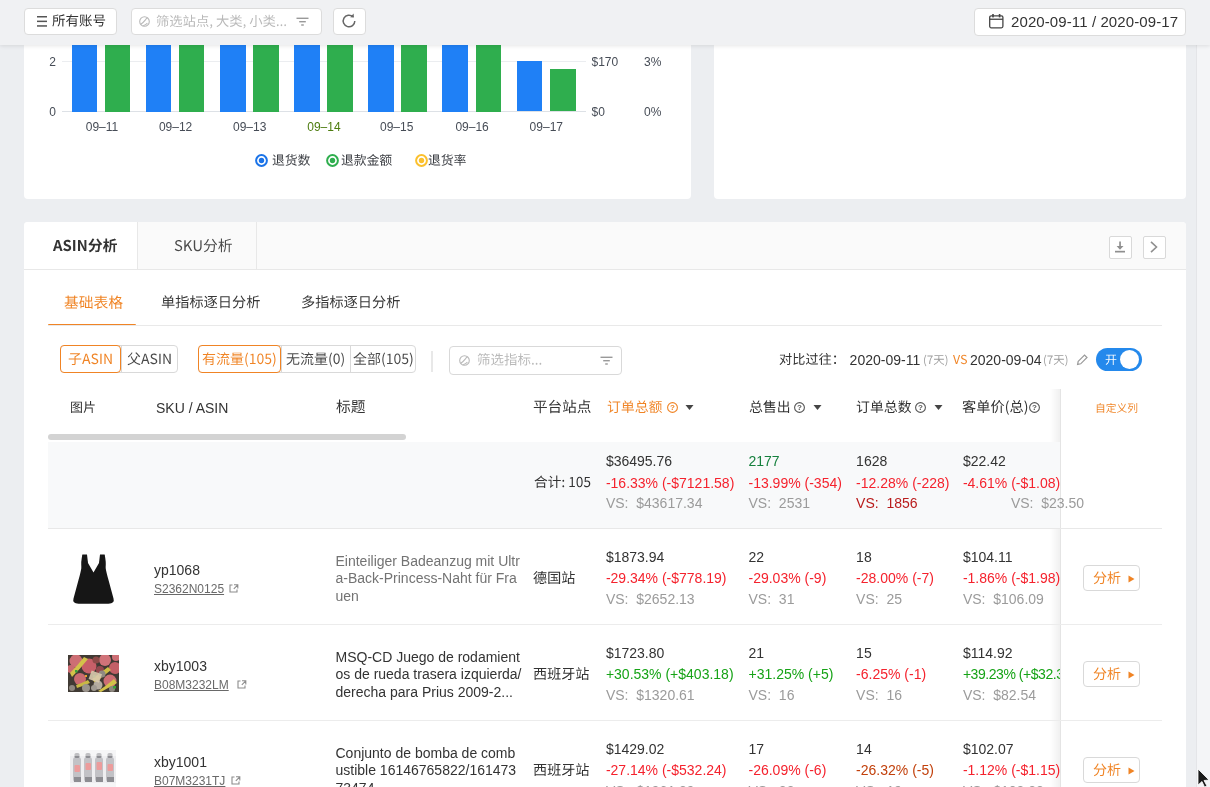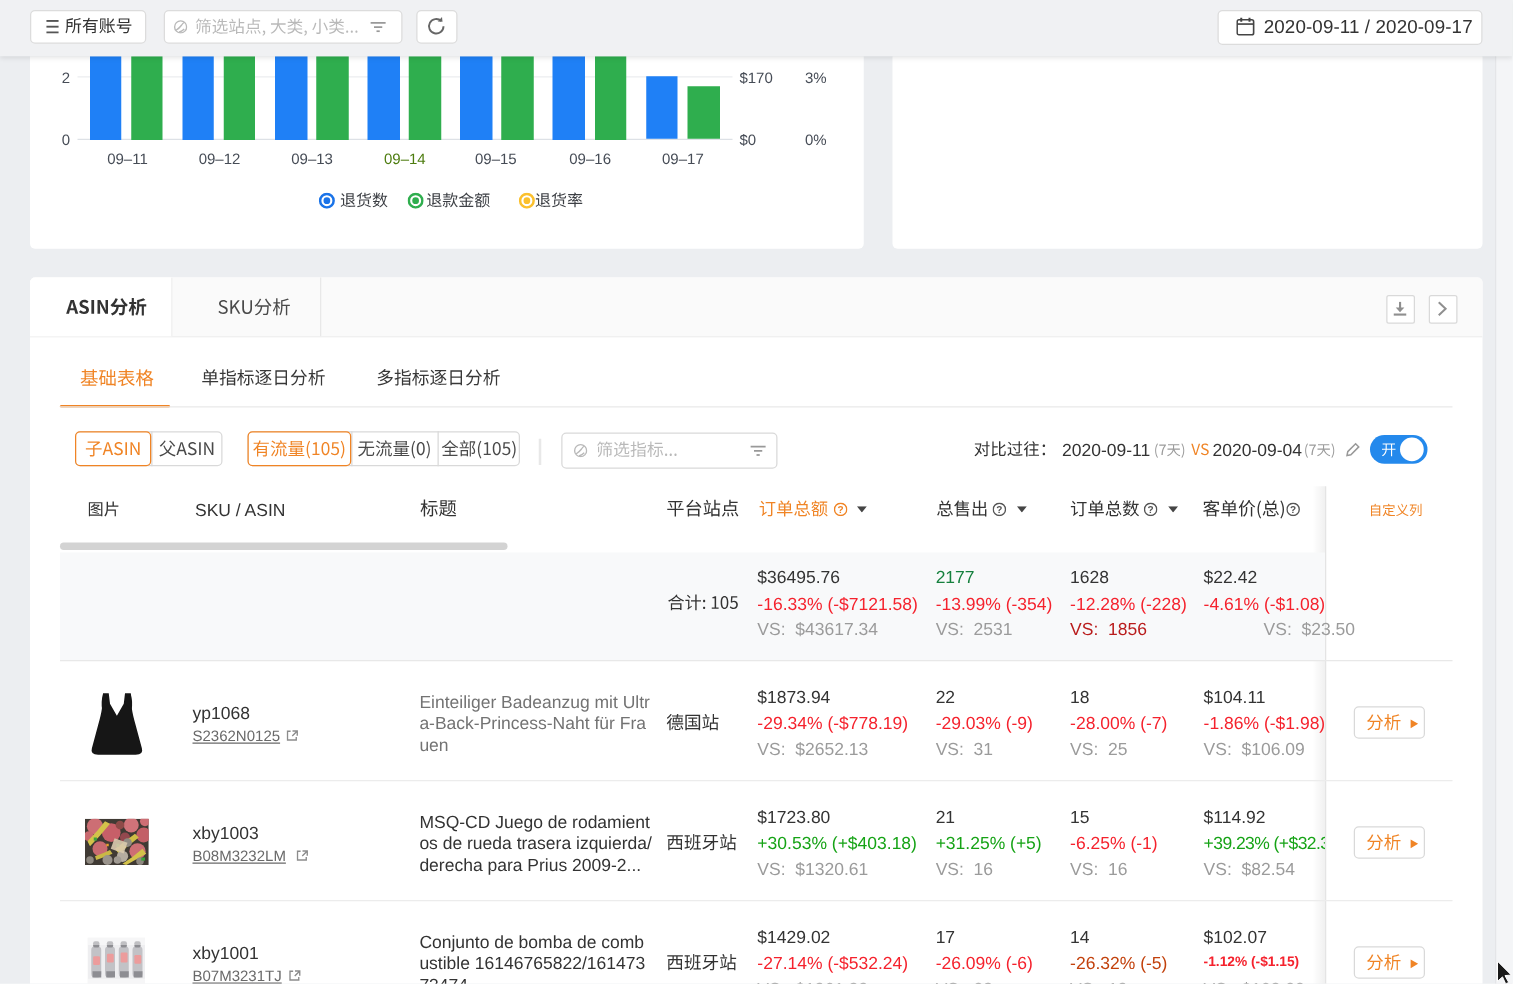--- a/index.html
+++ b/index.html
@@ -455,21 +455,21 @@
 <div style="position:absolute;left:605.9px;top:740.0px;height:18px;line-height:18px;font-size:14px;color:#333333;font-weight:400;white-space:pre;">$1429.02</div>
 <div style="position:absolute;left:605.9px;top:761.0px;height:18px;line-height:18px;font-size:14px;color:#f5222d;font-weight:400;white-space:pre;">-27.14% (-$532.24)</div>
 <div style="position:absolute;left:605.9px;top:782.0px;height:18px;line-height:18px;font-size:14px;color:#9b9b9b;font-weight:400;white-space:pre;">VS:  $1961.39</div>
 <div style="position:absolute;left:748.5px;top:740.0px;height:18px;line-height:18px;font-size:14px;color:#333333;font-weight:400;white-space:pre;">17</div>
 <div style="position:absolute;left:748.5px;top:761.0px;height:18px;line-height:18px;font-size:14px;color:#f5222d;font-weight:400;white-space:pre;">-26.09% (-6)</div>
 <div style="position:absolute;left:748.5px;top:782.0px;height:18px;line-height:18px;font-size:14px;color:#9b9b9b;font-weight:400;white-space:pre;">VS:  23</div>
 <div style="position:absolute;left:856.1px;top:740.0px;height:18px;line-height:18px;font-size:14px;color:#333333;font-weight:400;white-space:pre;">14</div>
 <div style="position:absolute;left:856.1px;top:761.0px;height:18px;line-height:18px;font-size:14px;color:#c2410c;font-weight:400;white-space:pre;">-26.32% (-5)</div>
 <div style="position:absolute;left:856.1px;top:782.0px;height:18px;line-height:18px;font-size:14px;color:#9b9b9b;font-weight:400;white-space:pre;">VS:  19</div>
 <div style="position:absolute;left:962.9px;top:740.0px;height:18px;line-height:18px;font-size:14px;color:#333333;font-weight:400;white-space:pre;">$102.07</div>
-<div style="position:absolute;left:962.9px;top:761.0px;height:18px;line-height:18px;font-size:11px;color:#f5222d;font-weight:700;white-space:pre;">-1.12% (-$1.15)</div>
+<div style="position:absolute;left:962.9px;top:761.0px;height:18px;line-height:18px;font-size:14px;color:#f5222d;font-weight:400;white-space:pre;">-1.12% (-$1.15)</div>
 <div style="position:absolute;left:962.9px;top:782.0px;height:18px;line-height:18px;font-size:14px;color:#9b9b9b;font-weight:400;white-space:pre;">VS:  $103.22</div>
 <div style="position:absolute;left:1082.7px;top:757.3px;width:57.8px;height:25.4px;background:#fff;border:1px solid #d9d9d9;border-radius:4px;box-sizing:border-box"></div>
 <div style="position:absolute;left:1093.0px;top:760.8px;">
       <svg width="29" height="18" viewBox="0 -14.00 29 18" style="display:block;overflow:visible">
         <path d="M9.4 -11.5 8.5 -11.1C9.5 -9 11.1 -6.8 12.6 -5.5C12.8 -5.8 13.2 -6.2 13.5 -6.4C12 -7.5 10.3 -9.6 9.4 -11.5ZM4.5 -11.5C3.7 -9.3 2.3 -7.4 0.6 -6.2C0.9 -6 1.3 -5.6 1.5 -5.4C1.9 -5.7 2.3 -6 2.6 -6.4V-5.4H5.3C5 -3.1 4.2 -0.8 0.9 0.3C1.1 0.5 1.4 0.9 1.6 1.2C5.1 -0.1 6 -2.7 6.4 -5.4H10.2C10.1 -1.9 9.9 -0.6 9.5 -0.2C9.4 -0.1 9.2 -0 8.9 -0C8.6 -0 7.7 -0 6.8 -0.1C7 0.2 7.1 0.6 7.2 0.9C8.1 1 8.9 1 9.4 1C9.9 0.9 10.2 0.8 10.5 0.5C11 -0.1 11.1 -1.7 11.4 -6C11.4 -6.1 11.4 -6.5 11.4 -6.5H2.7C3.9 -7.7 4.9 -9.4 5.7 -11.2Z M20.7 -10.2V-5.9C20.7 -3.9 20.6 -1.3 19.3 0.6C19.6 0.6 20 0.9 20.2 1.1C21.5 -0.9 21.7 -3.8 21.7 -5.9V-6H24.3V1.1H25.3V-6H27.4V-7H21.7V-9.5C23.4 -9.8 25.3 -10.2 26.6 -10.8L25.7 -11.6C24.5 -11.1 22.5 -10.6 20.7 -10.2ZM16.9 -11.8V-8.8H14.8V-7.8H16.8C16.4 -5.8 15.4 -3.6 14.4 -2.5C14.6 -2.2 14.9 -1.8 15 -1.5C15.7 -2.4 16.4 -3.9 16.9 -5.5V1.1H17.9V-5.7C18.4 -5 19 -4.1 19.2 -3.6L19.9 -4.4C19.6 -4.8 18.4 -6.4 17.9 -7V-7.8H20V-8.8H17.9V-11.8Z" fill="#f08425"></path>
       </svg>
     </div>
 <svg style="position:absolute;left:1128.2px;top:766.5px" width="7" height="8">
       <path d="M0.5 0.5 L6.5 4 L0.5 7.5 Z" fill="#f08425"></path>
     </svg>

